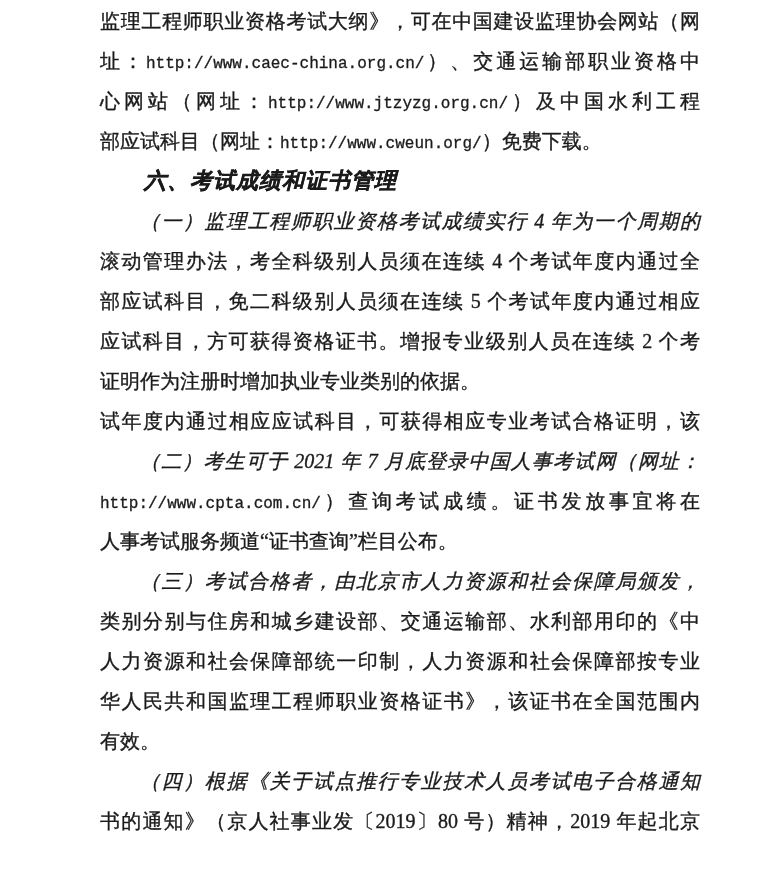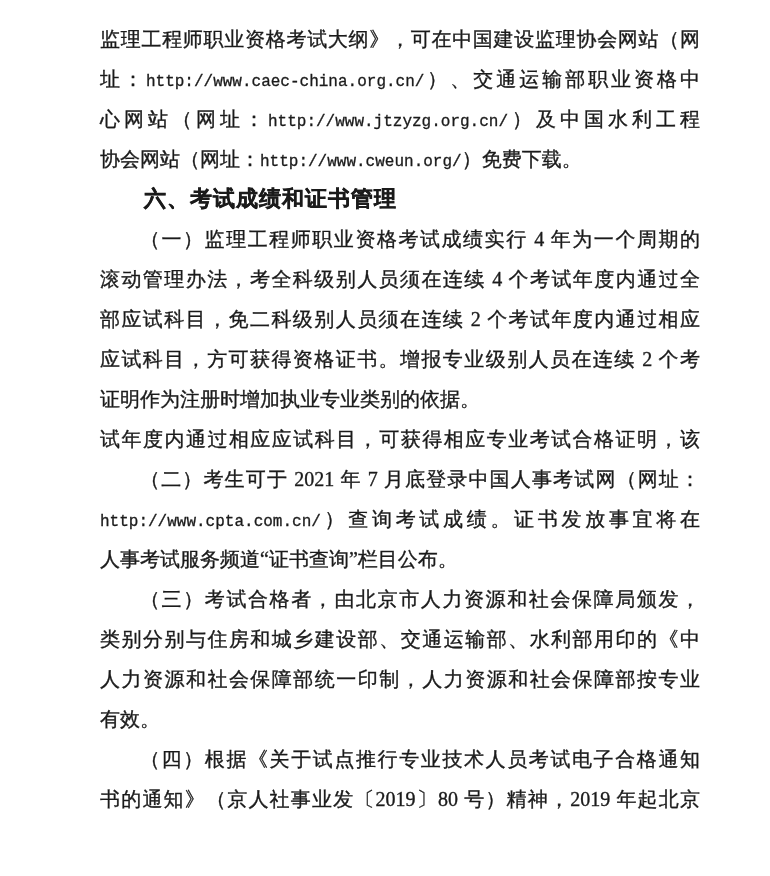--- a/index.html
+++ b/index.html
@@ -9,21 +9,21 @@
   }
   body {
     width: 770px;
     height: 876px;
     overflow: hidden;
     position: relative;
   }
   .doc {
     position: absolute;
     left: 100px;
-    top: 19px;
+    top: 1px;
     width: 600px;
     color: #1b1b1b;
     font-family: "Liberation Serif", "DejaVu Serif", serif;
     -webkit-text-stroke: 0.35px #1b1b1b;
   }
   .line {
     display: block;
     height: 40px;
     line-height: 40px;
     font-size: 20px;
@@ -31,20 +31,21 @@
   }
   
   .j {
     white-space: normal;
     text-align: justify;
     text-align-last: justify;
   }
   
   .ind {
     text-indent: 2em;
+    font-style: italic;
   }
   .heading {
     font-family: "Liberation Sans", "DejaVu Sans", sans-serif;
     font-weight: 700;
     font-size: 22px;
     letter-spacing: 1px;
   }
   .url {
     font-family: "Liberation Mono", "DejaVu Sans Mono", monospace;
     font-size: 16px;
@@ -53,44 +54,45 @@
 </style>
 </head>
 <body>
 
 <div class="doc">
 
   <div>
     <div class="line j">监理工程师职业资格考试大纲》，可在中国建设监理协会网站（网</div>
     <div class="line j"><span>址：</span><span class="url">http://www.caec-china.org.cn/</span><span>）、交通运输部职业资格中</span></div>
     <div class="line j"><span>心网站（网址：</span><span class="url">http://www.jtzyzg.org.cn/</span><span>）及中国水利工程</span></div>
-    <div class="line"><span>协会网站（网址：</span><span class="url">http://www.cweun.org/</span><span>）免费下载。</span></div>
+    <div class="line"><span>部应试科目（网址：</span><span class="url">http://www.cweun.org/</span><span>）免费下载。</span></div>
   </div>
 
   <div class="line heading ind">六、考试成绩和证书管理</div>
 
   <div>
     <div class="line j ind">（一）监理工程师职业资格考试成绩实行 4 年为一个周期的</div>
     <div class="line j">滚动管理办法，考全科级别人员须在连续 4 个考试年度内通过全</div>
-    <div class="line j">部应试科目，免二科级别人员须在连续 2 个考试年度内通过相应</div>
+    <div class="line j">部应试科目，免二科级别人员须在连续 5 个考试年度内通过相应</div>
     <div class="line j">应试科目，方可获得资格证书。增报专业级别人员在连续 2 个考</div>
     <div class="line">证明作为注册时增加执业专业类别的依据。</div>
     <div class="line j">试年度内通过相应应试科目，可获得相应专业考试合格证明，该</div>
   </div>
 
   <div>
     <div class="line j ind">（二）考生可于 2021 年 7 月底登录中国人事考试网（网址：</div>
     <div class="line j"><span class="url">http://www.cpta.com.cn/</span><span>）查询考试成绩。证书发放事宜将在</span></div>
     <div class="line">人事考试服务频道“证书查询”栏目公布。</div>
   </div>
 
   <div>
     <div class="line j ind">（三）考试合格者，由北京市人力资源和社会保障局颁发，</div>
     <div class="line j">类别分别与住房和城乡建设部、交通运输部、水利部用印的《中</div>
     <div class="line j">人力资源和社会保障部统一印制，人力资源和社会保障部按专业</div>
+    <div class="line j">华人民共和国监理工程师职业资格证书》，该证书在全国范围内</div>
     <div class="line">有效。</div>
   </div>
 
   <div>
     <div class="line j ind">（四）根据《关于试点推行专业技术人员考试电子合格通知</div>
     <div class="line j">书的通知》（京人社事业发〔2019〕80 号）精神，2019 年起北京</div>
   </div>
 
 </div>
 

